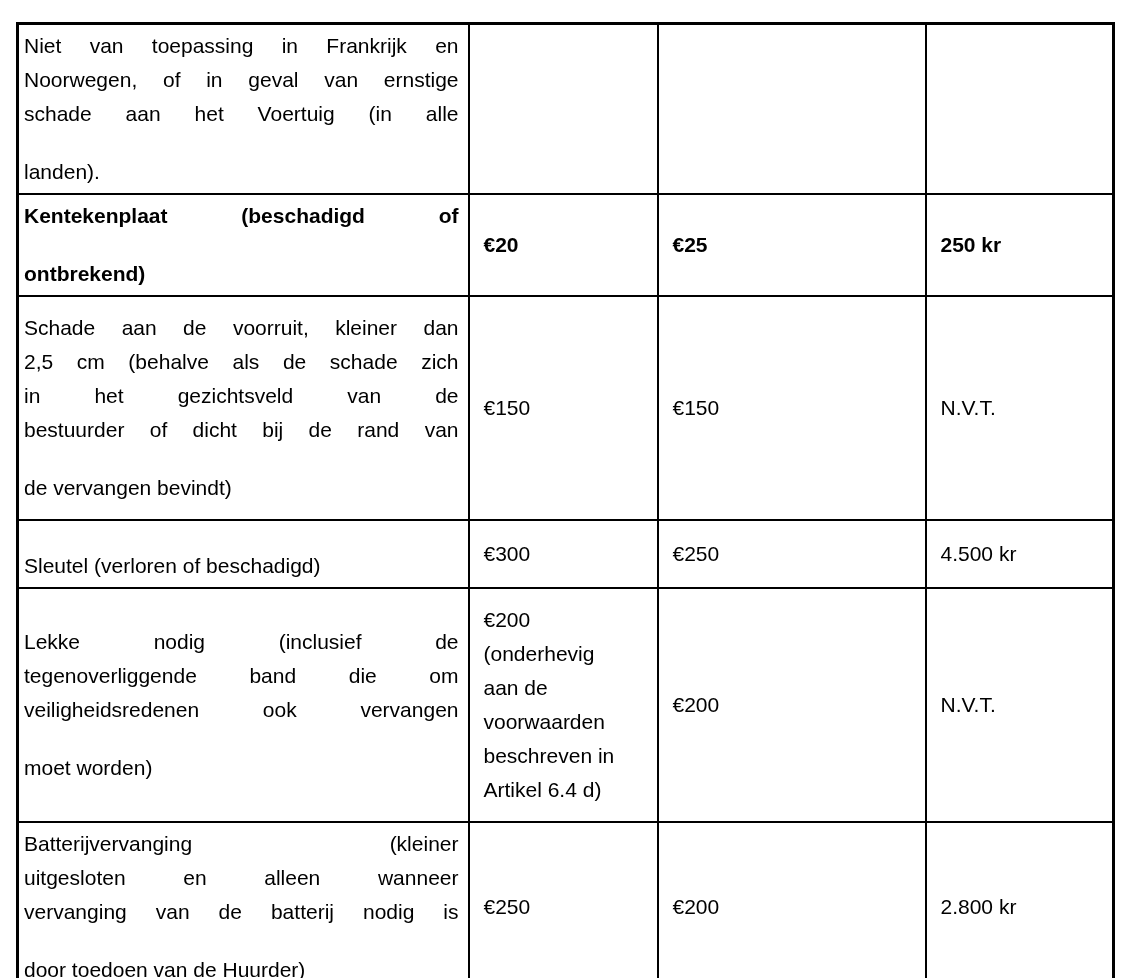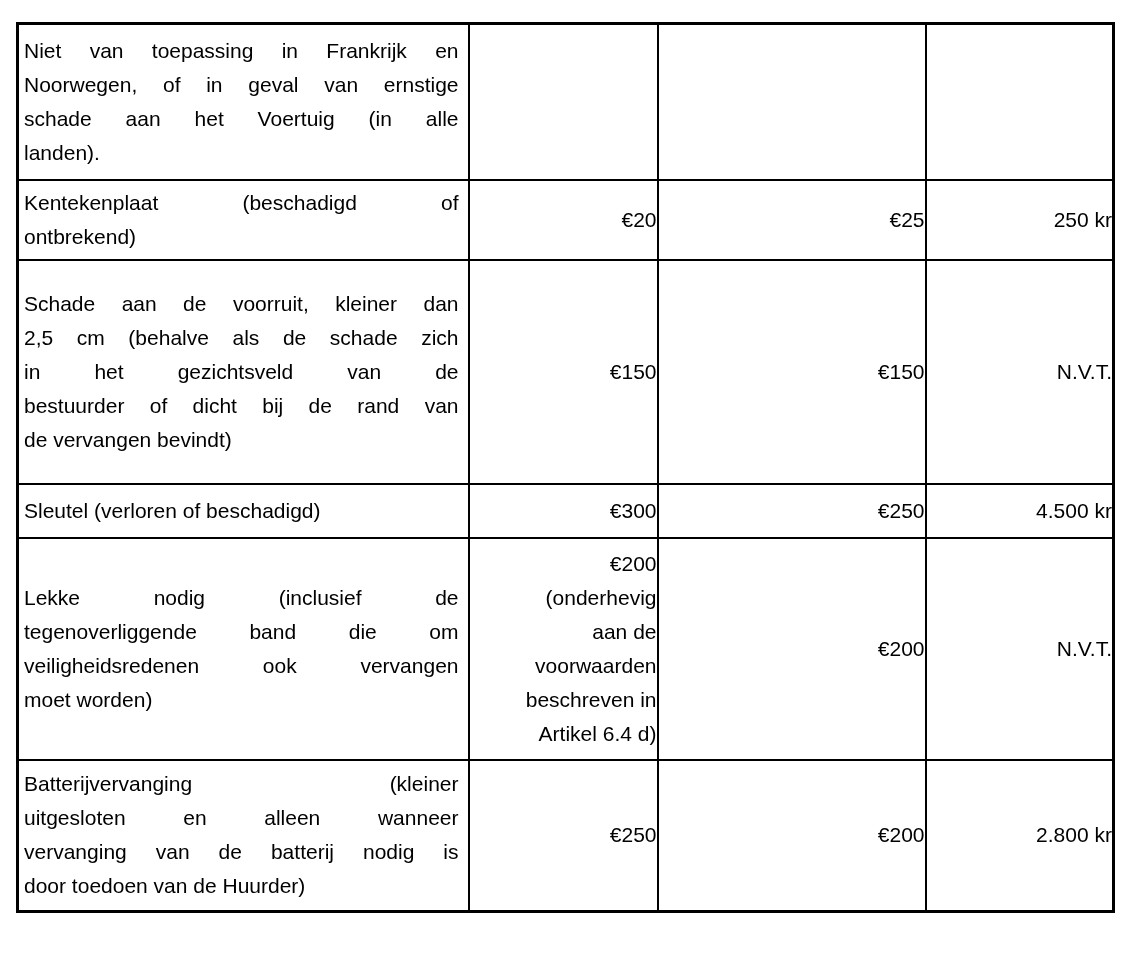--- a/index.html
+++ b/index.html
@@ -39,28 +39,29 @@
     padding: 4px 9px 4px 5px;
   }
   
   .jl {
     text-align: justify;
     text-align-last: justify;
   }
   .jl.last {
     text-align: left;
     text-align-last: left;
+    margin-top: 24px;
   }
   td.val {
-    text-align: right;
+    text-align: left;
     white-space: pre-line;
-    padding: 0;
+    padding: 14px;
   }
   tr.r1 { height: 156px; }
-  tr.r2 { height: 80px; }
+  tr.r2 { height: 80px; font-weight: bold; }
   tr.r3 { height: 82px; }
   tr.r4 { height: 224px; }
   tr.r5 { height: 54px; }
   tr.r6 { height: 222px; }
   tr.r7 { height: 152px; }
   col.c1 { width: 451px; }
   col.c2 { width: 189px; }
   col.c3 { width: 268px; }
   col.c4 { width: 188px; }
 </style>

